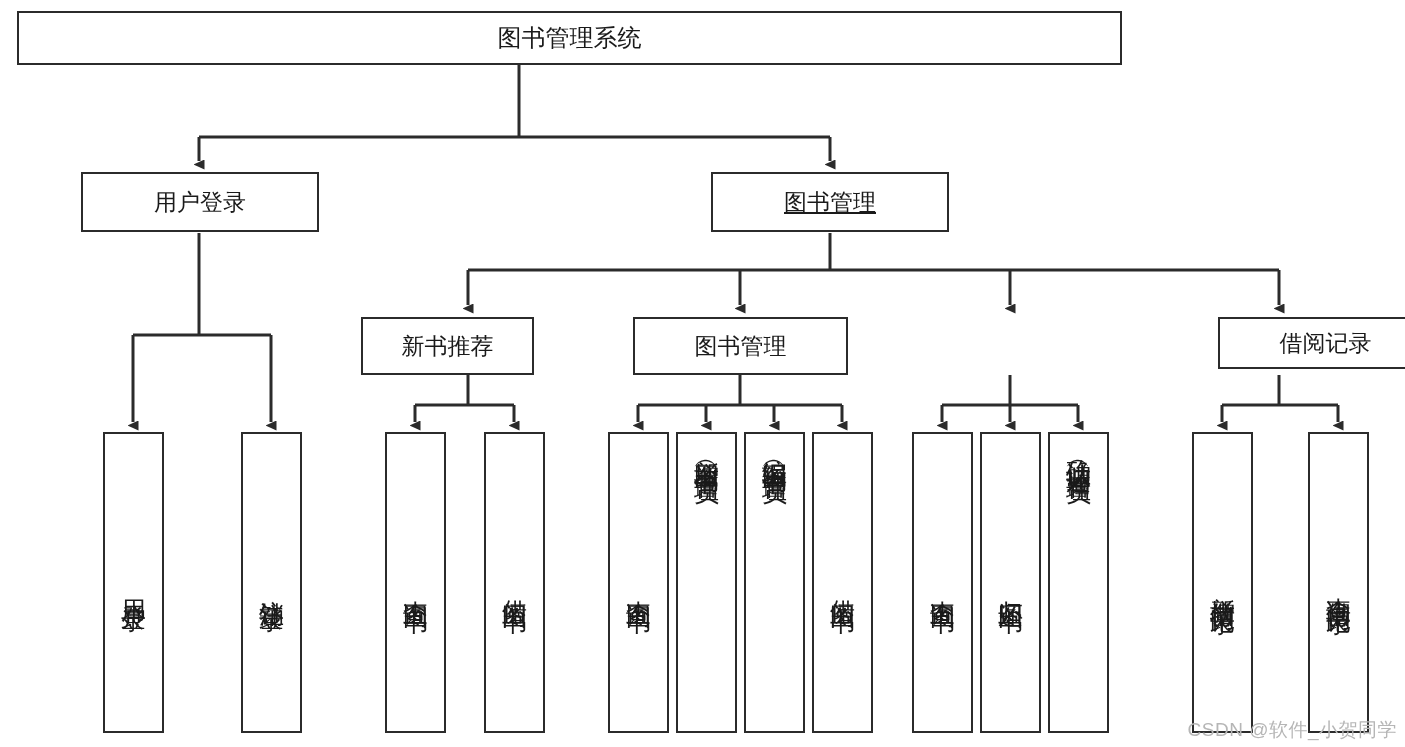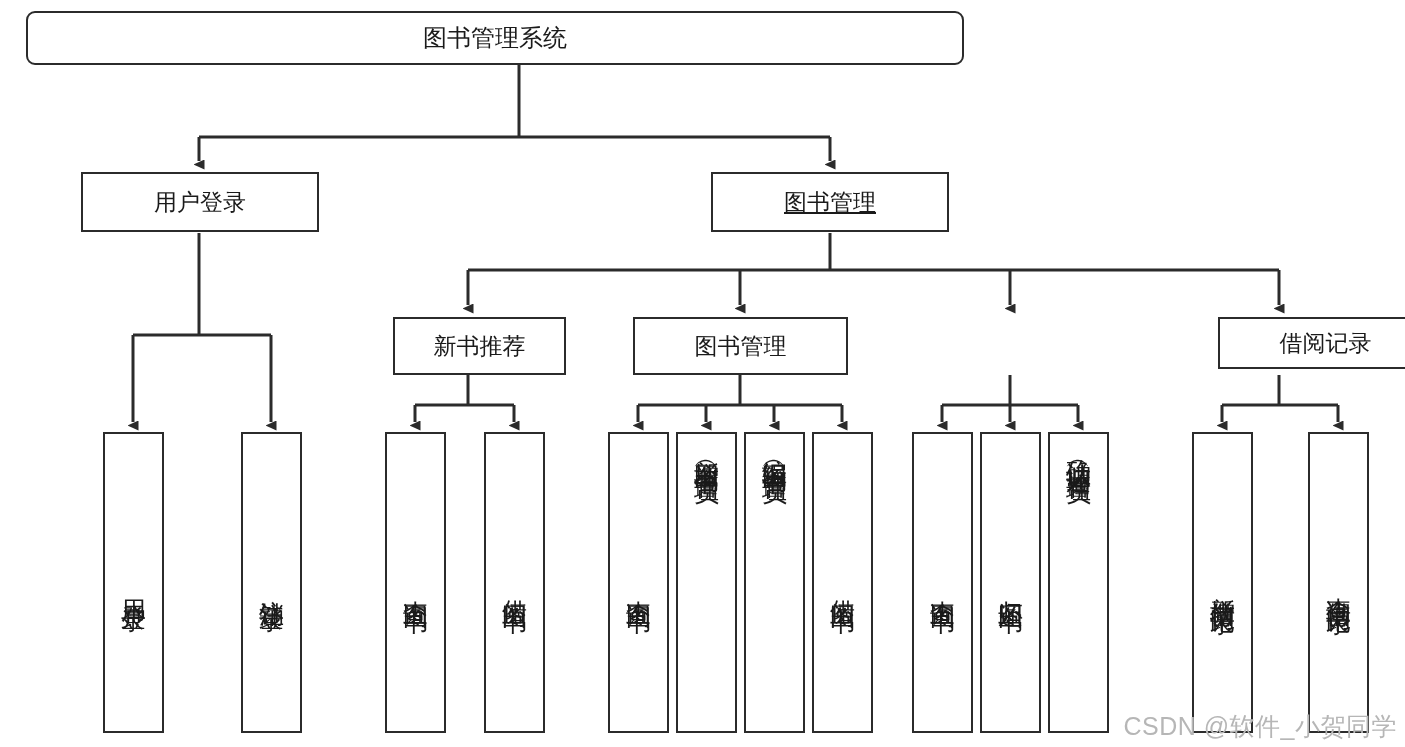--- a/index.html
+++ b/index.html
@@ -60,21 +60,21 @@
   .vert-wrap {
     height: 100%;
     display: flex;
     align-items: center;
     justify-content: center;
   }
   .watermark {
     position: absolute;
     right: 8px;
     bottom: 4px;
-    font-size: 25px;
+    font-size: 19px;
     color: #b6b6b6;
     letter-spacing: 0.5px;
     white-space: nowrap;
   }
 </style>
 </head>
 <body>
 
 <div id="canvas">
 
@@ -121,32 +121,32 @@
       <path d="M1010,405 L1010,422" marker-end="url(#arrow)"></path>
       <path d="M1078,405 L1078,422" marker-end="url(#arrow)"></path>
 
       <path d="M1279,375 L1279,405"></path>
       <path d="M1222,405 L1338,405"></path>
       <path d="M1222,405 L1222,422" marker-end="url(#arrow)"></path>
       <path d="M1338,405 L1338,422" marker-end="url(#arrow)"></path>
     </g>
   </svg>
 
-  <div class="node root horiz" style="left:26px; top:11px; width:938px; height:54px;border-radius:9px;">
+  <div class="node root horiz" style="left:17px; top:11px; width:1105px; height:54px;">
     <span class="label">图书管理系统</span>
   </div>
 
   <div class="node horiz" style="left:81px; top:172px; width:238px; height:60px;">
     <span class="label">用户登录</span>
   </div>
   <div class="node horiz" style="left:711px; top:172px; width:238px; height:60px;text-decoration:underline;">
     <span class="label">图书管理</span>
   </div>
 
-  <div class="node horiz" style="left:361px; top:317px; width:173px; height:58px;margin-left:32px;">
+  <div class="node horiz" style="left:361px; top:317px; width:173px; height:58px;">
     <span class="label">新书推荐</span>
   </div>
   <div class="node horiz" style="left:633px; top:317px; width:215px; height:58px;">
     <span class="label">图书管理</span>
   </div>
   <div class="node horiz" style="left:1172px; top:317px; width:215px; height:52px;margin-left:46px;">
     <span class="label">借阅记录</span>
   </div>
 
   <div class="node vert" style="left:103px; top:432px; width:61px; height:301px;">

